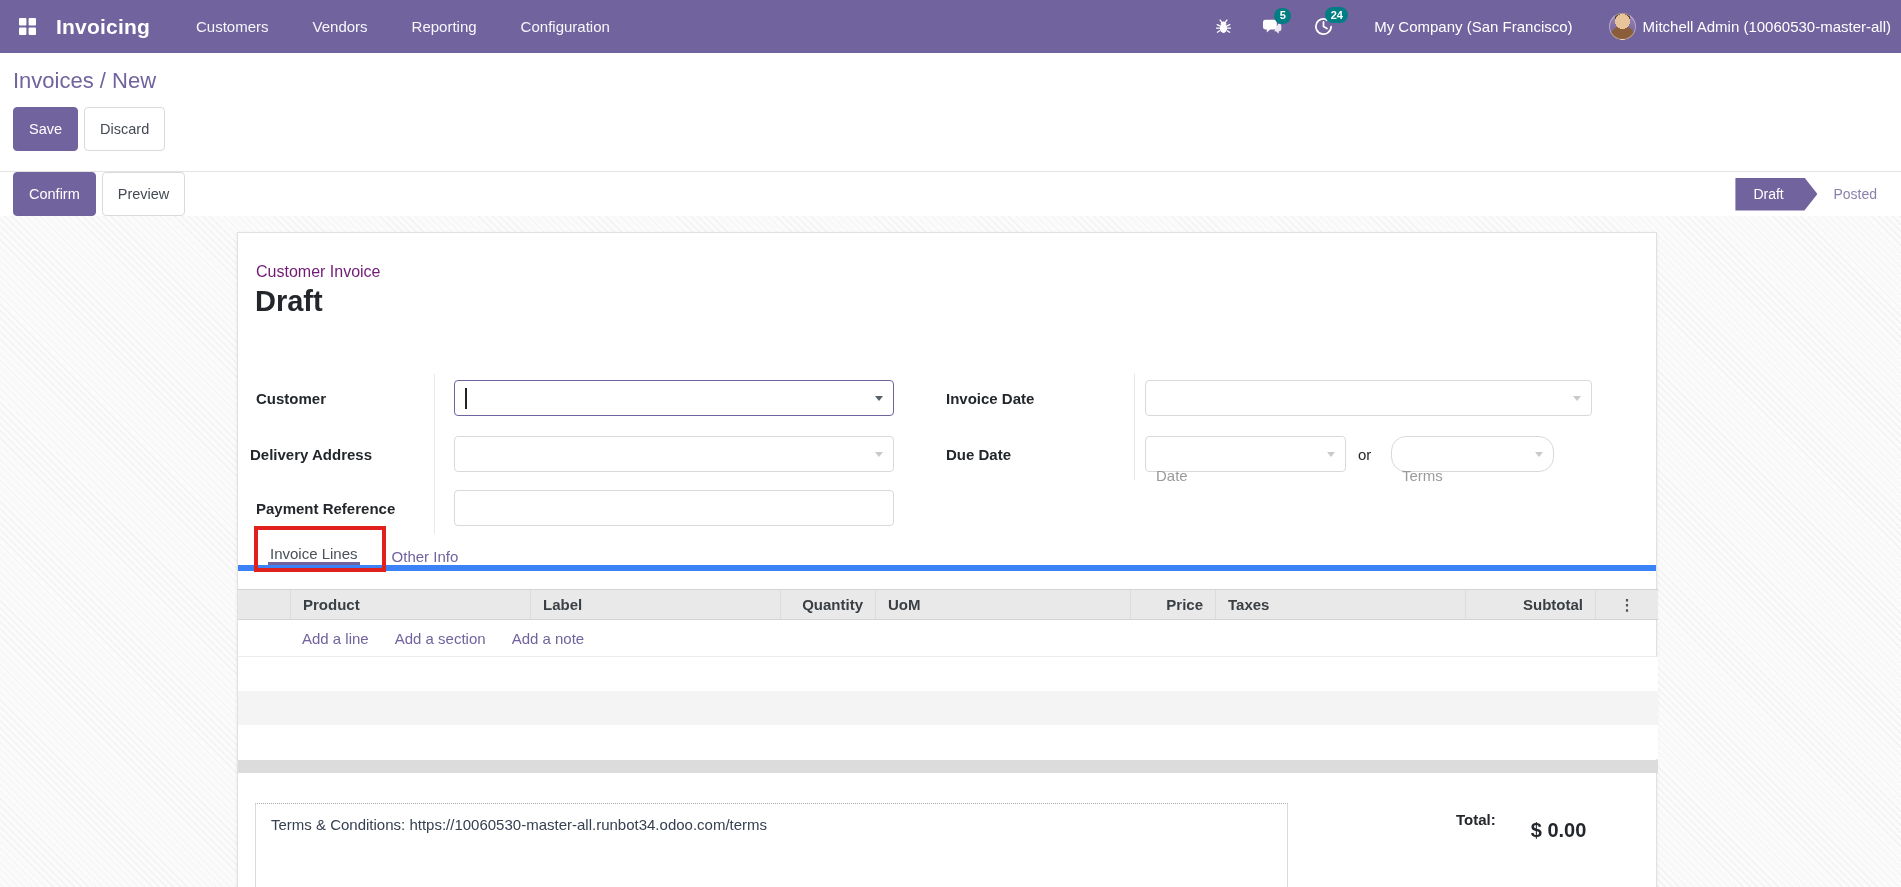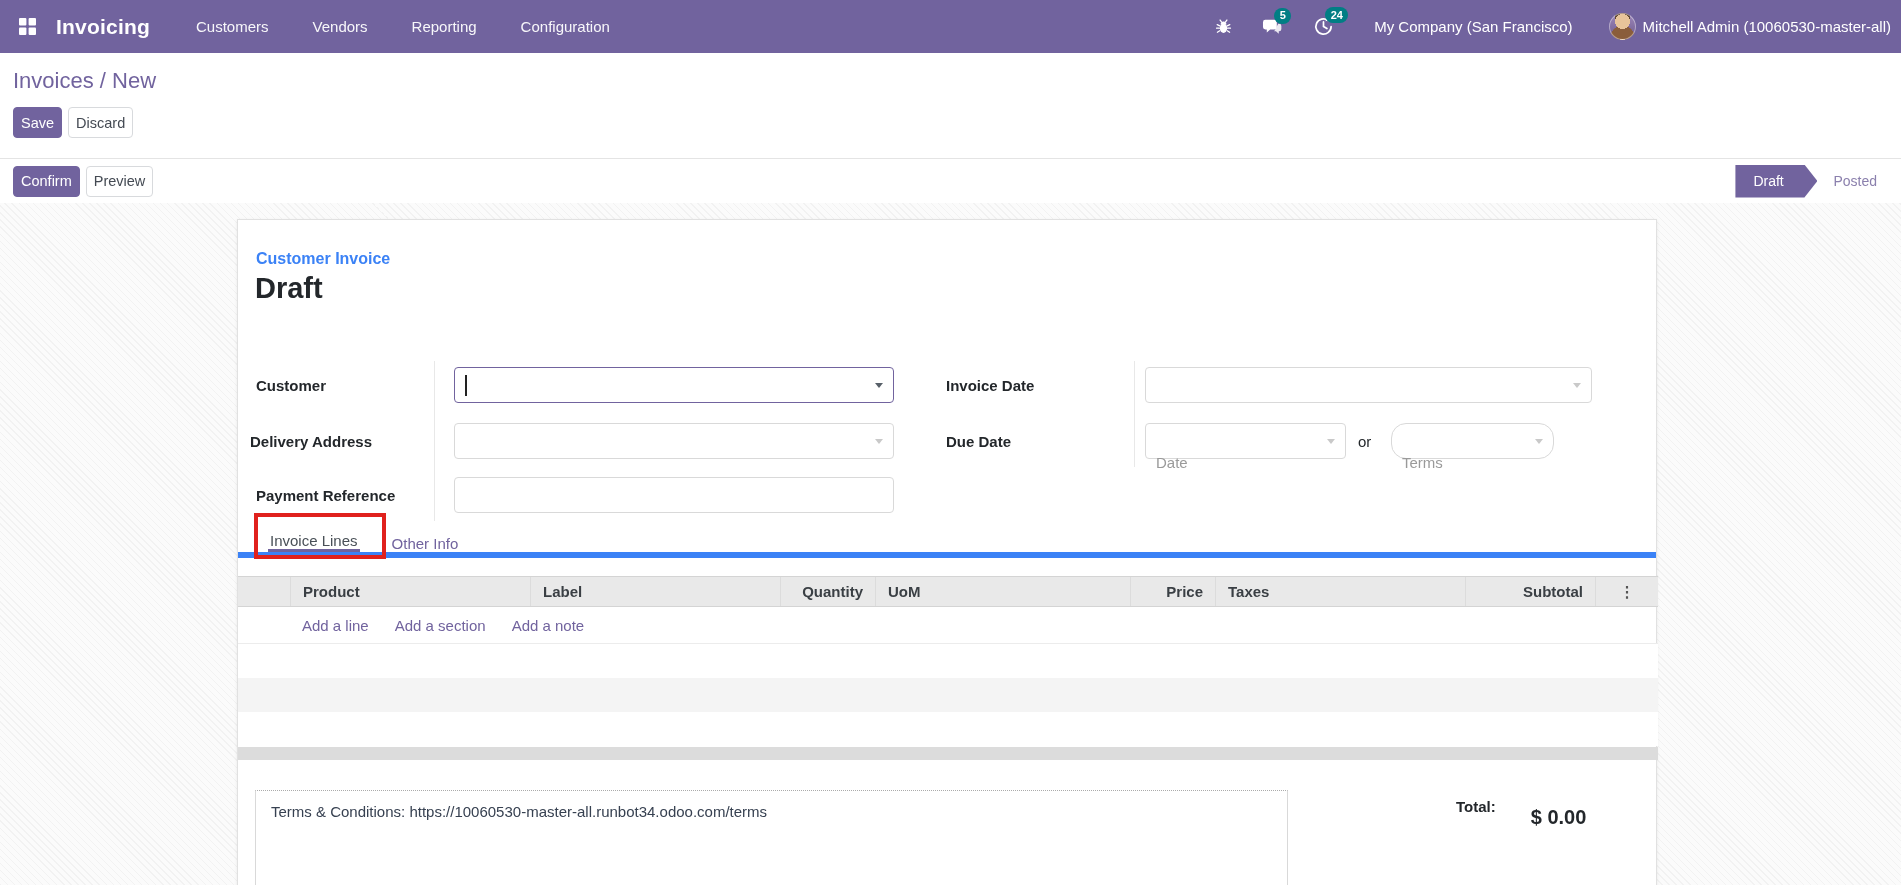--- a/index.html
+++ b/index.html
@@ -25,42 +25,42 @@
               radial-gradient(circle at 50% 30%, #e8c49a 0 34%, transparent 35%),
               radial-gradient(circle at 50% 95%, #8a5d3b 0 45%, transparent 46%),
               radial-gradient(circle at 50% 14%, #5d4430 0 30%, transparent 31%),
               linear-gradient(#9c86b8, #6d5a8e); }
   .nav-username { font-size:15px; }
 
   
   .breadcrumb { margin:15px 0 0 13px; font-size:22px; color:#71639e; }
   .breadcrumb .bc-link { cursor:pointer; }
   .cp-buttons { margin:13px 0 0 13px; display:flex; gap:6px; }
-  .btn { font-size:14.5px; height:31px; padding:0 7px; border-radius:4px; border:1px solid transparent;
+  .btn { font-size:14.5px; height:44px; padding:0 15px; border-radius:4px; border:1px solid transparent;
          display:inline-flex; align-items:center; cursor:pointer; background:#fff; }
   .btn-primary { background:#71639e; color:#fff; border-color:#71639e; }
   .btn-secondary { background:#fff; color:#444a53; border-color:#d8dadd; }
   .cp-divider { margin-top:20px; border-top:1px solid #e4e4e4; }
 
   
   .statusbar { height:44px; background:#fff; display:flex; align-items:center; padding:0 24px 0 13px; }
   .statusbar .left { display:flex; gap:6px; }
   .stage-group { margin-left:auto; display:flex; align-items:center; }
   .stage-active { background:#71639e; color:#fff; font-size:14px; height:33px; width:82px;
                   display:flex; align-items:center; padding-left:18px;
                   clip-path:polygon(0 0, calc(100% - 13px) 0, 100% 50%, calc(100% - 13px) 100%, 0 100%); }
   .stage-next { margin-left:16px; color:#8b80ad; font-size:14px; cursor:pointer; }
 
   
   .content { position:relative; height:682px; overflow:hidden; background-color:#fbfbfb;
              background-image:repeating-linear-gradient(45deg, rgba(0,0,0,.035) 0 1px, transparent 1px 5px); }
   .sheet { position:absolute; left:237px; top:16px; width:1420px; height:820px; background:#fff;
            border:1px solid #e1e1e1; box-shadow:0 1px 3px rgba(0,0,0,.08); }
 
-  .doc-type { position:absolute; left:18px; top:30px; font-size:16px; font-weight:700; color:#3b82f6; }
+  .doc-type { position:absolute; left:18px; top:30px; font-size:16px; font-weight:400; color:#701a75; }
   .doc-title { position:absolute; left:17px; top:52px; font-size:29px; font-weight:700; color:#23272b; }
 
   .vsep { position:absolute; width:1px; background:#e8e8e8; }
   .flabel { position:absolute; height:36px; display:flex; align-items:center;
             font-size:15px; font-weight:700; color:#23272b; }
   .fwidget { position:absolute; height:36px; background:#fff; border:1px solid #d9d9d9; border-radius:4px;
              display:flex; align-items:center; padding:0 10px; font-size:15px; cursor:text; }
   .fwidget.focused { border:1.5px solid #71639e; }
   .fwidget .grow { flex:1; }
   .text-cursor { width:1.5px; height:21px; background:#222; }

